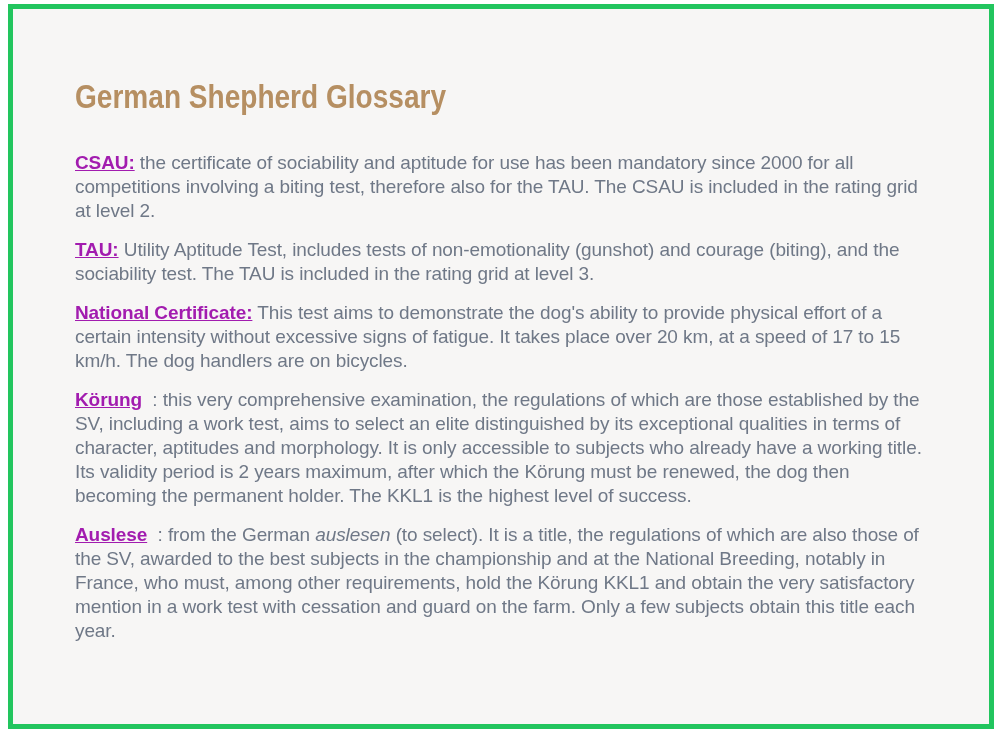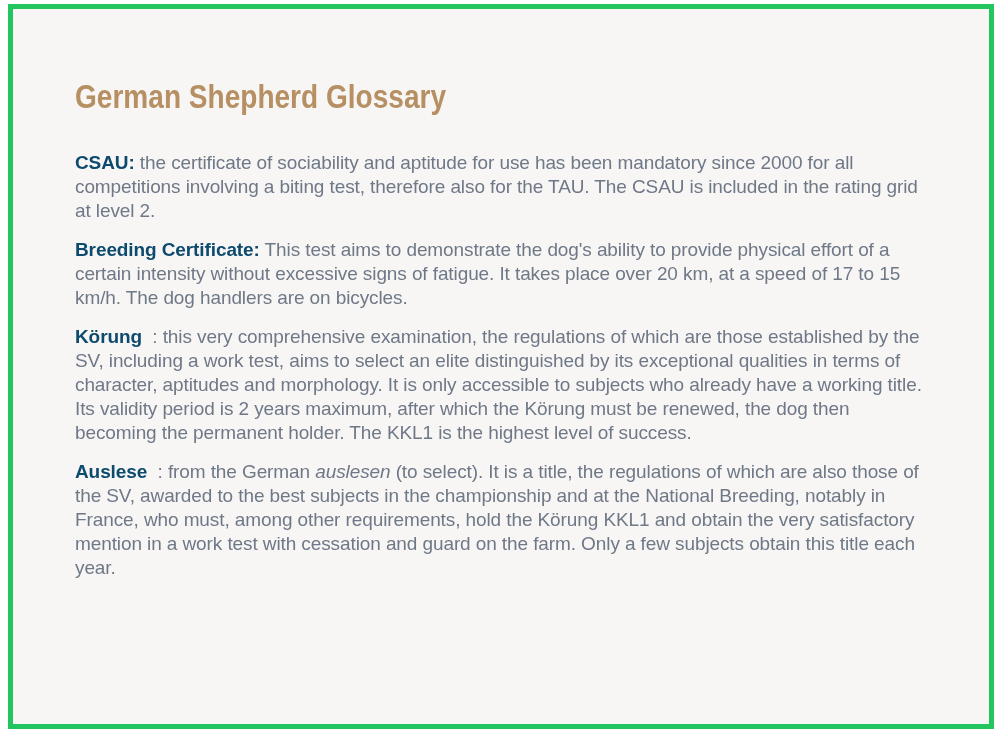--- a/index.html
+++ b/index.html
@@ -41,40 +41,42 @@
   p.entry {
     margin: 0 0 15px 0;
     font-size: 19px;
     line-height: 24px;
     color: #6f7887;
     letter-spacing: -0.1px;
   }
   p.entry:last-child { margin-bottom: 8px; }
   p.entry strong {
     font-weight: 700;
-    color: #0c4a6e;
+    color: #a21caf;
+    text-decoration: underline;
   }
   p.entry em {
     font-style: italic;
   }
 </style>
 </head>
 <body>
 
 <div class="card">
   <div class="content">
 
     <h1 class="title">German Shepherd Glossary</h1>
 
     <div class="entries">
 
       <p class="entry"><strong>CSAU:</strong><span></span><span> the certificate of sociability and aptitude for use has been mandatory since 2000 for all competitions involving a biting test, therefore also for the TAU. The CSAU is included in the rating grid at level 2.</span><em></em><span></span></p>
 
+      <p class="entry"><strong>TAU:</strong><span></span><span> Utility Aptitude Test, includes tests of non-emotionality (gunshot) and courage (biting), and the sociability test. The TAU is included in the rating grid at level 3.</span><em></em><span></span></p>
 
-      <p class="entry"><strong>Breeding Certificate:</strong><span></span><span> This test aims to demonstrate the dog's ability to provide physical effort of a certain intensity without excessive signs of fatigue. It takes place over 20 km, at a speed of 17 to 15 km/h. The dog handlers are on bicycles.</span><em></em><span></span></p>
+      <p class="entry"><strong>National Certificate:</strong><span></span><span> This test aims to demonstrate the dog's ability to provide physical effort of a certain intensity without excessive signs of fatigue. It takes place over 20 km, at a speed of 17 to 15 km/h. The dog handlers are on bicycles.</span><em></em><span></span></p>
 
       <p class="entry"><strong>Körung</strong><span>&nbsp; : </span><span>this very comprehensive examination, the regulations of which are those established by the SV, including a work test, aims to select an elite distinguished by its exceptional qualities in terms of character, aptitudes and morphology. It is only accessible to subjects who already have a working title. Its validity period is 2 years maximum, after which the Körung must be renewed, the dog then becoming the permanent holder. The KKL1 is the highest level of success.</span><em></em><span></span></p>
 
       <p class="entry"><strong>Auslese</strong><span>&nbsp; : </span><span>from the German </span><em>auslesen</em><span> (to select). It is a title, the regulations of which are also those of the SV, awarded to the best subjects in the championship and at the National Breeding, notably in France, who must, among other requirements, hold the Körung KKL1 and obtain the very satisfactory mention in a work test with cessation and guard on the farm. Only a few subjects obtain this title each year.</span></p>
 
     </div>
   </div>
 </div>
 
 </body></html>

